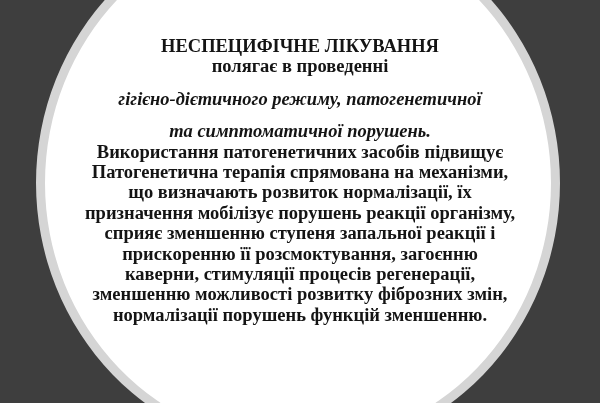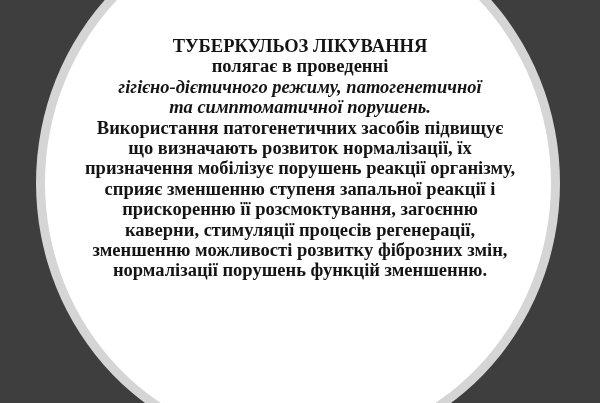--- a/index.html
+++ b/index.html
@@ -34,33 +34,34 @@
     left: 0;
     right: 0;
     top: 36px;
     text-align: center;
     color: #141414;
     font-weight: bold;
     font-size: 18.5px;
     line-height: 20.4px;
   }
   .line { white-space: nowrap; }
-  .em-line { font-style: italic; }
+  .em-line { font-style: italic; margin-top: 12px; }
 </style>
 </head>
 <body>
 
 <div class="slide">
   <div class="ellipse"></div>
   <div class="textblock">
-    <div class="line">ТУБЕРКУЛЬОЗ ЛІКУВАННЯ</div>
+    <div class="line">НЕСПЕЦИФІЧНЕ ЛІКУВАННЯ</div>
     <div class="line">полягає в проведенні</div>
     <div class="line em-line">гігієно-дієтичного режиму, патогенетичної</div>
     <div class="line em-line">та симптоматичної порушень.</div>
     <div class="line">Використання патогенетичних засобів підвищує</div>
+    <div class="line">Патогенетична терапія спрямована на механізми,</div>
     <div class="line">що визначають розвиток нормалізації, їх</div>
     <div class="line">призначення мобілізує порушень реакції організму,</div>
     <div class="line">сприяє зменшенню ступеня запальної реакції і</div>
     <div class="line">прискоренню її розсмоктування, загоєнню</div>
     <div class="line">каверни, стимуляції процесів регенерації,</div>
     <div class="line">зменшенню можливості розвитку фіброзних змін,</div>
     <div class="line">нормалізації порушень функцій зменшенню.</div>
   </div>
 </div>
 

